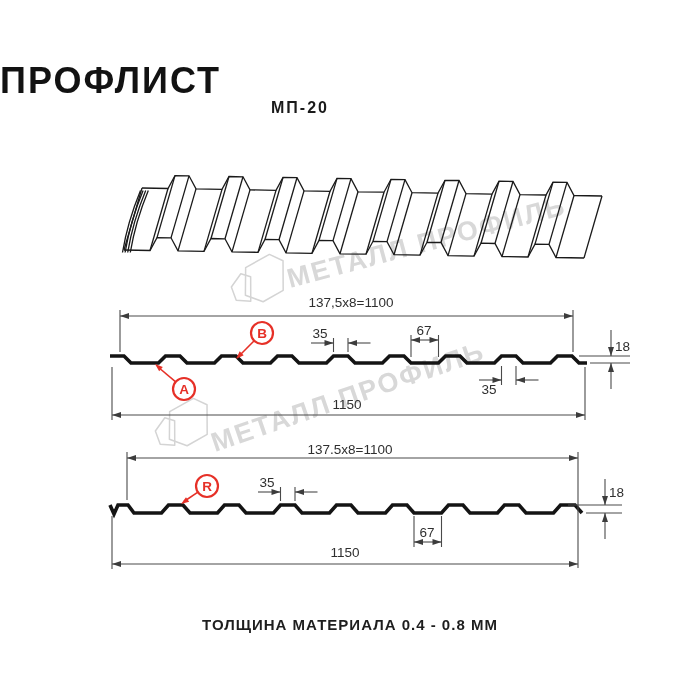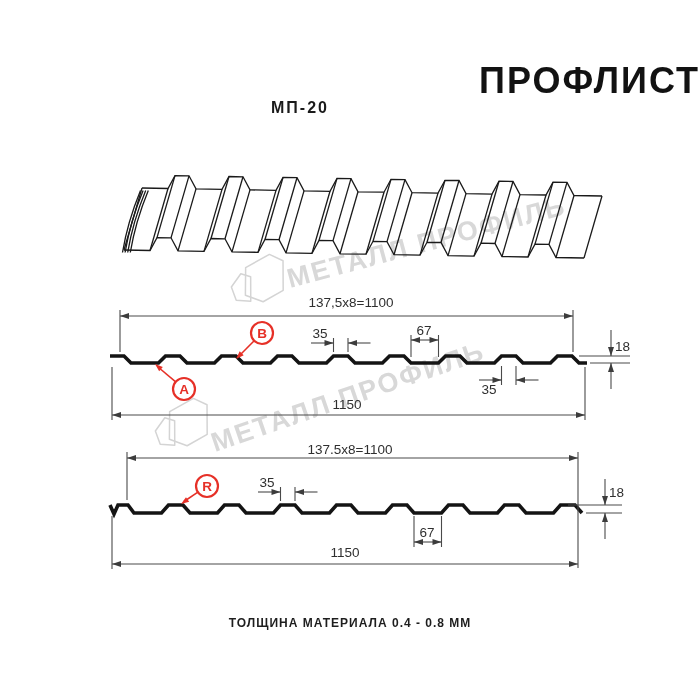--- a/index.html
+++ b/index.html
@@ -1,30 +1,30 @@
 <!DOCTYPE html>
 <html><head>
 <meta charset="utf-8">
 <style>
   html,body{margin:0;padding:0;}
   body{
     width:700px;height:700px;position:relative;background:#ffffff;
     font-family:"Liberation Sans",sans-serif;overflow:hidden;
   }
   .page-title{
-    position:absolute;top:60px;left:0;width:700px;text-align:right;
+    position:absolute;top:60px;left:0;width:700px;text-align:left;
     font-size:36px;font-weight:700;letter-spacing:2px;color:#121212;
   }
   .page-subtitle{
     position:absolute;top:99px;left:0;width:600px;text-align:center;
     font-size:16px;font-weight:700;letter-spacing:2px;color:#1a1a1a;
   }
   .page-caption{
     position:absolute;top:616px;left:0;width:700px;text-align:center;
-    font-size:12px;font-weight:700;letter-spacing:1px;color:#1e1e1e;
+    font-size:15px;font-weight:700;letter-spacing:1px;color:#1e1e1e;
   }
   svg{position:absolute;top:0;left:0;}
   .dl{stroke:#4a4a4a;stroke-width:1.1;fill:none;}
   .ah{fill:#3c3c3c;stroke:none;}
   .dim{font-size:13.5px;fill:#2f2f2f;}
   .profile{stroke:#141414;stroke-width:3.6;fill:none;stroke-linejoin:miter;}
   .red{stroke:#e63027;fill:none;stroke-width:2.2;}
   .redln{stroke:#e63027;stroke-width:1.6;fill:none;}
   .redah{fill:#e63027;stroke:none;}
   .redtx{font-size:13.5px;font-weight:700;fill:#e63027;}

